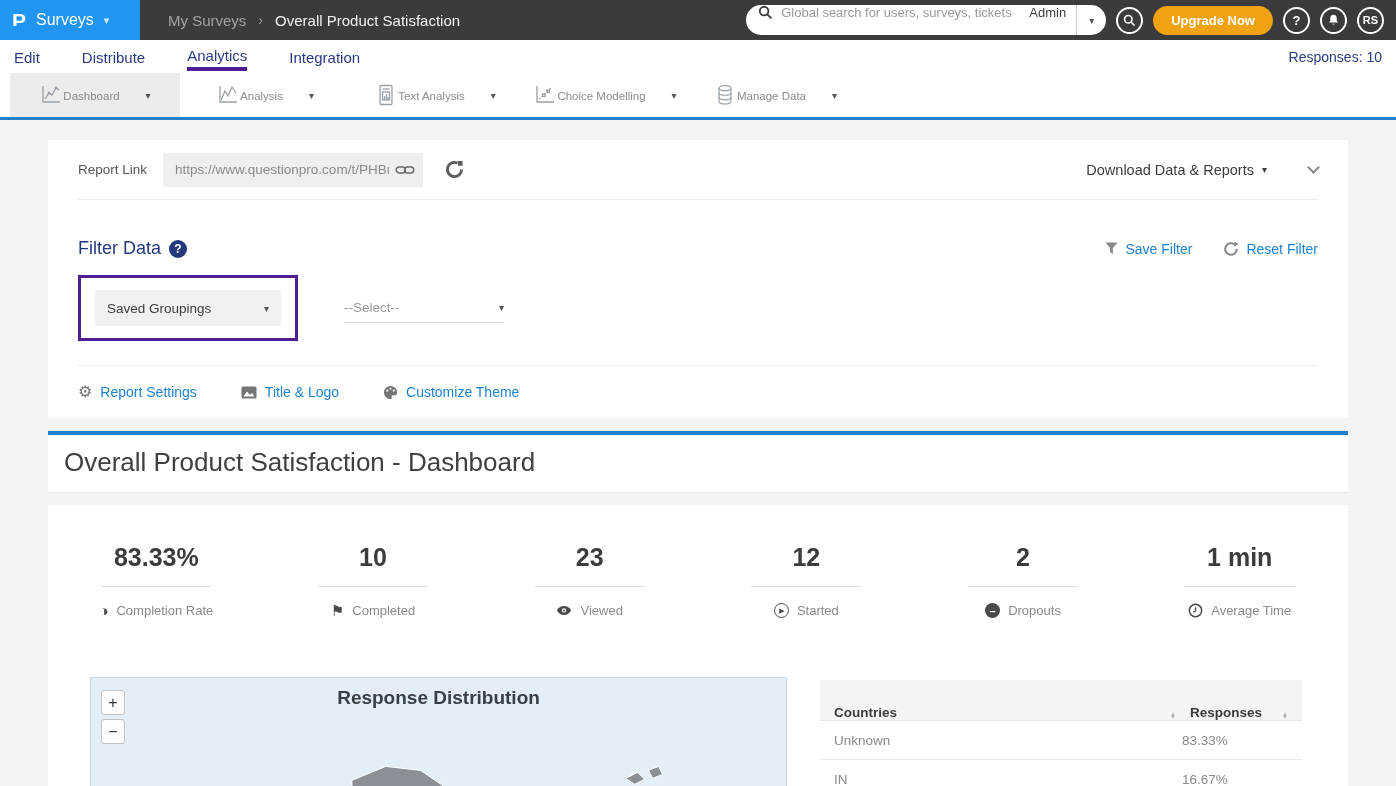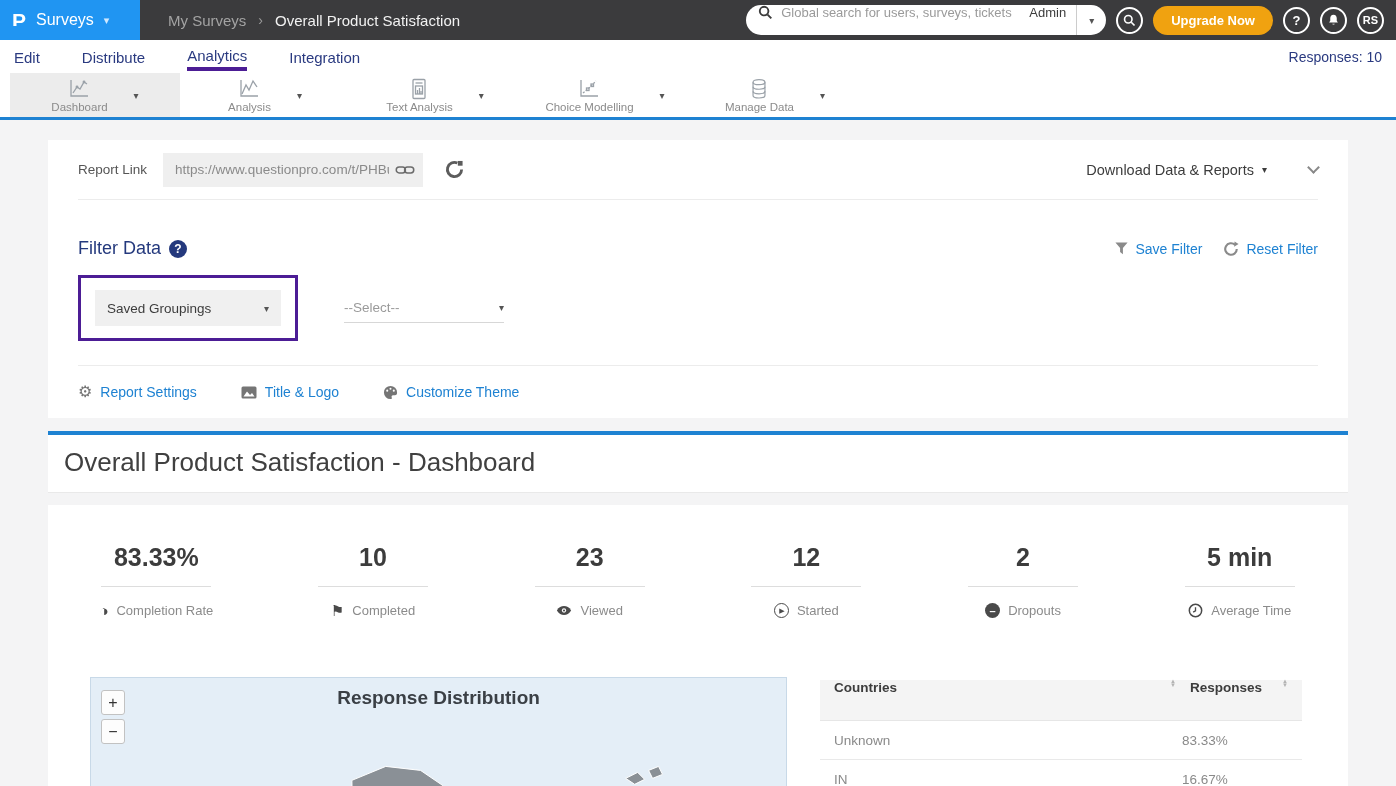--- a/index.html
+++ b/index.html
@@ -36,21 +36,21 @@
   
   .tabbar { height:33px; background:#fff; display:flex; align-items:center; padding:0 14px; }
   .tab { font-size:15px; color:#2a3a80; margin-right:42px; cursor:pointer; padding:5px 0 3px; }
   .tab.active { border-bottom:4px solid #4c1d95; }
   .responses { margin-left:auto; font-size:14px; color:#2a3a80; }
 
   
   .toolbar { height:47px; background:#fff; border-bottom:3px solid #1e82d2; display:flex; align-items:stretch; padding-left:10px; }
   .tool { width:170px; display:flex; align-items:center; justify-content:center; gap:26px; cursor:pointer; }
   .tool.active { background:#ececec; }
-  .tool-main { display:flex; flex-direction:column; align-items:center;text-align:right; }
+  .tool-main { display:flex; align-items:center;text-align:right; }
   .tool-label { font-size:11.5px; color:#8b8b8b; margin-top:1px; }
   .tool-caret { color:#555; font-size:10px; }
   .tool svg { stroke:#9aa1a8; fill:none; stroke-width:1.3; }
 
   
   .card { background:#fff; margin:0 48px; }
   .card1 { margin-top:20px; padding:0 30px; }
 
   .report-row { height:60px; display:flex; align-items:center; border-bottom:1px solid #ececec;justify-content:flex-end; }
   .report-label { font-size:13.5px; color:#555; margin-right:16px; }
@@ -63,21 +63,21 @@
   .download-label { font-size:14.5px; color:#3c3c3c; }
   .download-caret { color:#3c3c3c; font-size:10px; }
   .chevron { width:9px; height:9px; border-right:2px solid #888; border-bottom:2px solid #888;
     transform:rotate(45deg); margin-left:42px; margin-top:-4px; cursor:pointer; }
 
   .filter-head { display:flex; align-items:center; margin-top:38px; }
   .filter-title { font-size:18px; color:#24397d; }
   .help-circle { width:18px; height:18px; background:#24397d; color:#fff; border-radius:50%;
     font-size:12px; font-weight:bold; display:flex; align-items:center; justify-content:center;
     margin-left:8px; cursor:pointer; }
-  .filter-actions { margin-left:auto; display:flex; align-items:center; gap:21px; }
+  .filter-actions { margin-left:auto; display:flex; align-items:center; gap:31px; }
   .action-link { display:flex; align-items:center; gap:7px; cursor:pointer; }
   .action-link .txt { font-size:14px; color:#1e82d2; }
 
   .filter-row { display:flex; align-items:center; margin-top:16px; padding-bottom:24px;
     border-bottom:1px solid #ececec; }
   .red-outline { border:3px solid #4c1d95; padding:12px 14px; }
   .fake-select { background:#f0f0f0; width:186px; height:36px; display:flex; align-items:center;
     padding:0 12px; cursor:pointer; }
   .fake-select .val { font-size:13.5px; color:#3c3c3c; flex:1; }
   .fake-select .caret { color:#555; font-size:10px; }
@@ -113,21 +113,21 @@
     background:#e4eef7; border:1px solid #c8d9e8; }
   .map-title { text-align:center; font-size:19px; font-weight:bold; color:#3a3f45; margin-top:9px; }
   .zoom-btns { position:absolute; left:10px; top:12px; display:flex; flex-direction:column; gap:4px; }
   .zoom-btn { width:24px; height:25px; background:#fdfdfd; border:1px solid #c2c2c2; border-radius:3px;
     font-size:16px; color:#333; cursor:pointer; display:flex; align-items:center; justify-content:center;
     font-family:"Liberation Sans", sans-serif; }
   .world { position:absolute; left:0; top:40px; }
   .world path, .world polygon { fill:#8a9096; stroke:#fff; stroke-width:1; }
 
   .table-panel { position:absolute; left:772px; top:175px; width:482px; }
-  .t-head { background:#f4f4f4; height:41px; display:flex; align-items:flex-start; padding:0 14px;
+  .t-head { background:#f4f4f4; height:41px; display:flex; align-items:flex-end; padding:0 14px;
     border-bottom:1px solid #e6e6e6; }
   .t-head .c1 { flex:1; font-size:13.5px; font-weight:bold; color:#3c3c3c; }
   .t-head .c2 { width:86px; font-size:13.5px; font-weight:bold; color:#3c3c3c; }
   .sort { display:flex; flex-direction:column; line-height:0.6; color:#b3b3b3; font-size:6px;
     margin:0 14px 0 6px; cursor:pointer; }
   .sort:last-child { margin-right:0; }
   .t-row { height:39px; display:flex; align-items:center; padding:0 14px; border-bottom:1px solid #e9e9e9;
     background:#fff; }
   .t-row .c1 { flex:1; font-size:13.5px; color:#8a8a8a; }
   .t-row .c2 { width:106px; font-size:13.5px; color:#8a8a8a; }
@@ -381,21 +381,21 @@
     </div>
     <div class="stat">
       <span class="stat-value">2</span>
       <span class="stat-rule"></span>
       <span class="stat-label-row">
         <span class="minus-circle">–</span>
         <span>Dropouts</span>
       </span>
     </div>
     <div class="stat">
-      <span class="stat-value">5 min</span>
+      <span class="stat-value">1 min</span>
       <span class="stat-rule"></span>
       <span class="stat-label-row">
         <span class="s-icon">
           <svg width="15" height="15" viewBox="0 0 16 16">
             <circle cx="8" cy="8" r="6.6" fill="none" stroke="#4a4a4a" stroke-width="1.6"></circle>
             <polyline points="8,4.5 8,8.3 5.5,9.8" fill="none" stroke="#4a4a4a" stroke-width="1.4"></polyline>
           </svg>
         </span>
         <span>Average Time</span>
       </span>

